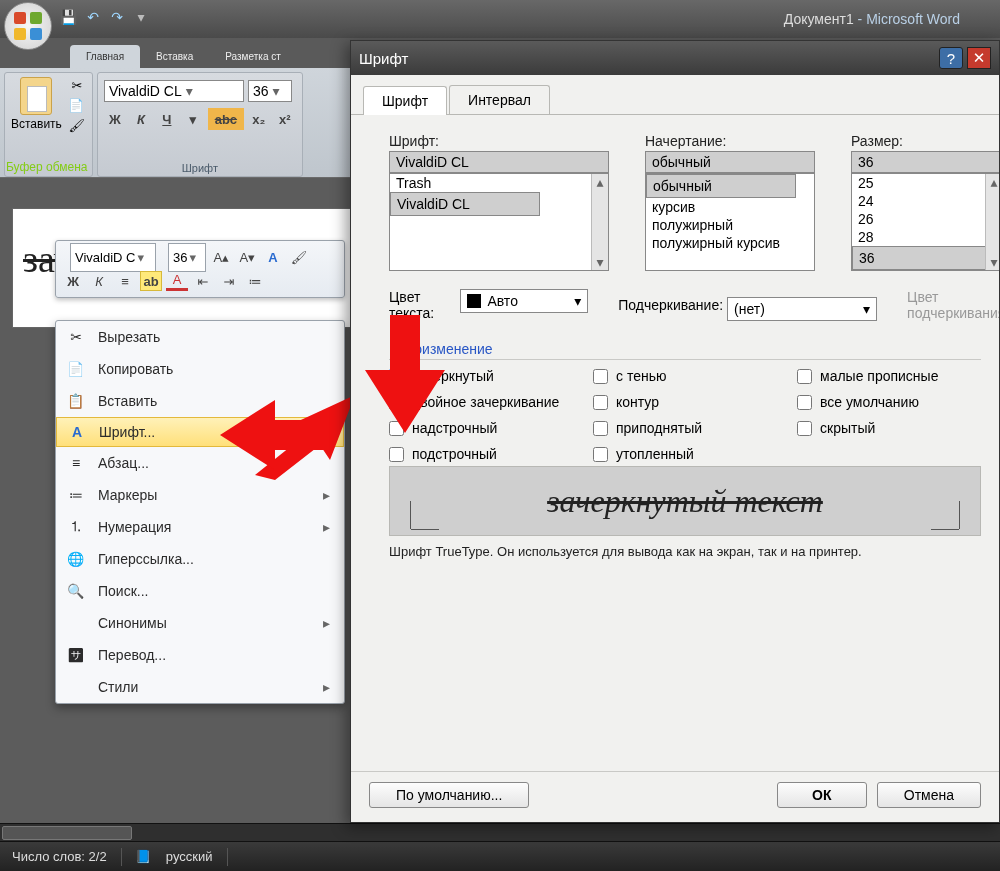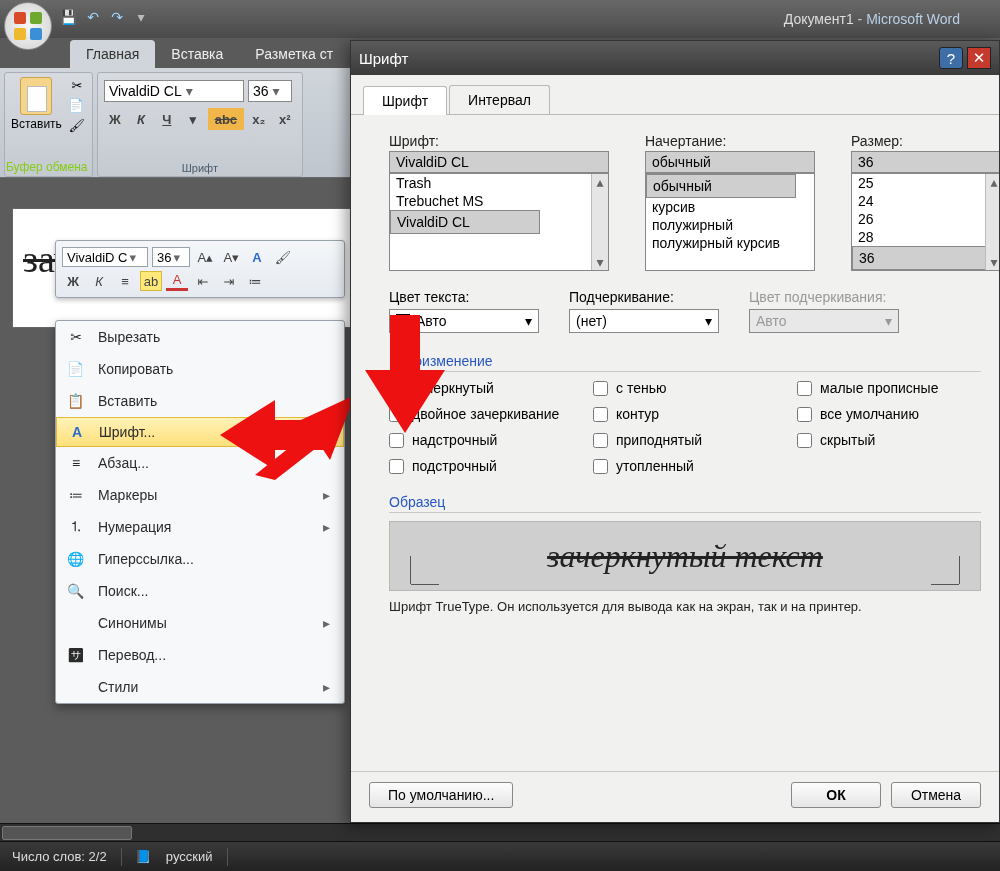--- a/index.html
+++ b/index.html
@@ -38,21 +38,21 @@
   .office-logo { width:28px; height:28px; position:relative;}
   .office-logo span{position:absolute;width:12px;height:12px;border-radius:2px;}
   .ol-r{background:#d94a2b;left:0;top:0;} .ol-g{background:#6ea82f;right:0;top:0;}
   .ol-y{background:#f0b82c;left:0;bottom:0;} .ol-b{background:#3a8fd6;right:0;bottom:0;}
 
   .ribbon-tabs{
     height:30px; background:#5a5a5a; display:flex; gap:0; padding-left:70px; align-items:flex-end;
   }
   .rtab{
     padding:6px 16px; color:#eee; border-top-left-radius:4px; border-top-right-radius:4px;
-    font-size:14px; cursor:default;
+    font-size:10px; cursor:default;
   }
   .rtab.active{ background:#cfd5db; color:#333;}
   .ribbon-body{
     height:110px; background:linear-gradient(#cfd5db,#bfc6cd);
     display:flex; gap:4px; padding:4px 4px 0 4px; align-items:stretch;
     border-bottom:1px solid #6b6b6b;
   }
   .rgroup{
     background:linear-gradient(#d7dbe0,#c5cad1);
     border:1px solid #a8afb7; border-radius:3px;
@@ -81,24 +81,24 @@
     background:#fff; border:1px solid #666;
   }
   .page .scripttext{font-family:'Brush Script MT','Segoe Script',cursive;font-size:38px;color:#222;padding:28px 10px;}
   .mini-toolbar{
     position:absolute; left:55px; top:240px; width:290px;
     background:linear-gradient(#f4f6f9,#e6ebf1);
     border:1px solid #9aa2ab; border-radius:3px;
     padding:4px 6px; box-shadow:0 2px 5px rgba(0,0,0,.25);
   }
   .mini-row{display:flex;align-items:center;gap:4px;height:24px;}
-  .mini-combo{background:#fff;border:1px solid #9aa2ab;height:20px;font-size:13px;padding:0 4px;display:flex;align-items:center;}
+  .mini-combo{background:#fff;border:1px solid #9aa2ab;height:29px;font-size:13px;padding:0 4px;display:flex;align-items:center;margin-left:8px;}
   .mini-combo .drop{margin-left:2px;color:#666;}
   .mb{width:22px;height:20px;display:inline-flex;align-items:center;justify-content:center;color:#444;cursor:default;}
-  .mb.hl{background:#ffe97a;border:1px solid #d7b93a;}
+  .mb.hl{background:#ffe97a;border:1px solid #d7b93a;font-weight:bold;}
 
   
   .context-menu{
     position:absolute; left:55px; top:320px; width:290px;
     background:#f7f8fa; border:1px solid #9aa2ab; border-radius:3px;
     box-shadow:0 4px 10px rgba(0,0,0,.35); z-index:8;
   }
   .cm-item{display:flex;align-items:center;height:32px;padding:0 14px 0 8px;gap:10px;color:#2b2b2b;font-size:14px;}
   .cm-item .ic{width:24px;display:flex;justify-content:center;align-items:center;}
   .cm-item .arrow{margin-left:auto;color:#666;}
@@ -136,40 +136,40 @@
   .col .txt{background:#cfcfcf;border:1px solid #888;height:22px;padding:0 6px;font-size:14px;display:flex;align-items:center;}
   .list{background:#fff;border:1px solid #888;height:98px;overflow:hidden;position:relative;font-size:14px;}
   .list .row{padding:1px 6px;}
   .list .row.sel{background:#cfcfcf;}
   .col.font{flex:0 0 220px;}
   .col.style{flex:0 0 170px;}
   .col.size{flex:0 0 90px;}
   .scroll-stub{position:absolute;right:0;top:0;bottom:0;width:17px;background:#e5e5e5;border-left:1px solid #bbb;display:flex;flex-direction:column;justify-content:space-between;align-items:center;color:#666;}
 
   .row2{display:flex;gap:30px;margin-top:18px;align-items:flex-end;}
-  .lblcol{display:flex;flex-direction:column;gap:4px;font-size:14px;}
+  .lblcol{display:flex;flex-direction:row;gap:4px;font-size:14px;}
   .lblcol.dim{color:#999;}
   .sel{background:#fff;border:1px solid #888;height:24px;width:150px;display:flex;align-items:center;padding:0 6px;justify-content:space-between;}
   .sel.dis{background:#e8e8e8;color:#999;}
 
   .section-title{color:#2856c5;font-size:14px;margin:20px 0 8px 0;border-bottom:1px solid #c9c9c6;padding-bottom:2px;}
   .check-grid{display:grid;grid-template-columns:repeat(3,1fr);gap:10px 20px;font-size:14px;}
   .chk{display:flex;align-items:center;gap:8px;}
   .chk input{width:15px;height:15px;}
 
   .sample-box{border:1px solid #b8b8b4;background:#cfcfcf;height:70px;margin-top:4px;display:flex;align-items:center;justify-content:center;position:relative;}
   .sample-underline{position:absolute;left:20px;right:20px;top:50%;height:28px;border-left:1px solid #555;border-right:1px solid #555;}
   .sample-underline:before,.sample-underline:after{content:"";position:absolute;height:1px;background:#555;width:28px;top:100%;}
   .sample-underline:before{left:0;} .sample-underline:after{right:0;}
   .sample-text{font-family:'Brush Script MT','Segoe Script',cursive;font-size:32px;color:#222;font-style:italic;}
 
   .truetype{font-size:13px;color:#222;margin-top:8px;}
 
   .dlg-buttons{display:flex;gap:10px;padding:10px 18px 14px 18px;border-top:1px solid #c9c9c6;margin-top:8px;}
-  .dlg-buttons .btn{border:1px solid #888;background:linear-gradient(#fdfdfd,#e5e5e5);padding:4px 18px;font-size:14px;border-radius:3px;cursor:default;}
+  .dlg-buttons .btn{border:1px solid #888;background:linear-gradient(#fdfdfd,#e5e5e5);padding:4px 26px;font-size:14px;border-radius:3px;cursor:default;}
   .dlg-buttons .btn.def{margin-right:auto;}
 
   
   .statusbar{
     position:absolute;left:0;right:0;bottom:0;height:30px;
     background:linear-gradient(#3a3a3a,#222);color:#ddd;
     display:flex;align-items:center;gap:14px;padding:0 12px;font-size:13px;
     border-top:1px solid #111;
   }
   .sb-sep{width:1px;height:18px;background:#555;}
@@ -363,21 +363,20 @@
       </div>
       <div class="dlg-inner">
         <div class="three-cols">
           <div class="col font">
             <label>Шрифт:</label>
             <div class="txt">
                 <span>VivaldiD CL</span>
               </div>
             <div class="list">
               <div class="row">Trash</div>
-              <div class="row">Trebuchet MS</div>
               <div class="row sel">VivaldiD CL</div>
               <div class="scroll-stub">
                   <span>▴</span>
                   <span>▾</span>
                 </div>
             </div>
           </div>
           <div class="col style">
             <label>Начертание:</label>
             <div class="txt">
@@ -481,21 +480,20 @@
               <input type="checkbox" style="">
               <span>подстрочный</span>
             </label>
           <label class="chk">
               <input type="checkbox" style="">
               <span>утопленный</span>
             </label>
           <span></span>
         </div>
 
-        <div class="section-title">Образец</div>
         <div class="sample-box">
           <div class="sample-underline"></div>
           <span class="sample-text" style="text-decoration:line-through;">зачеркнутый текст</span>
         </div>
         <div class="truetype">Шрифт TrueType. Он используется для вывода как на экран, так и на принтер.</div>
       </div>
 
       <div class="dlg-buttons">
         <div class="btn def">По умолчанию...</div>
         <div class="btn" style="min-width:90px;text-align:center;font-weight:bold;">ОК</div>

